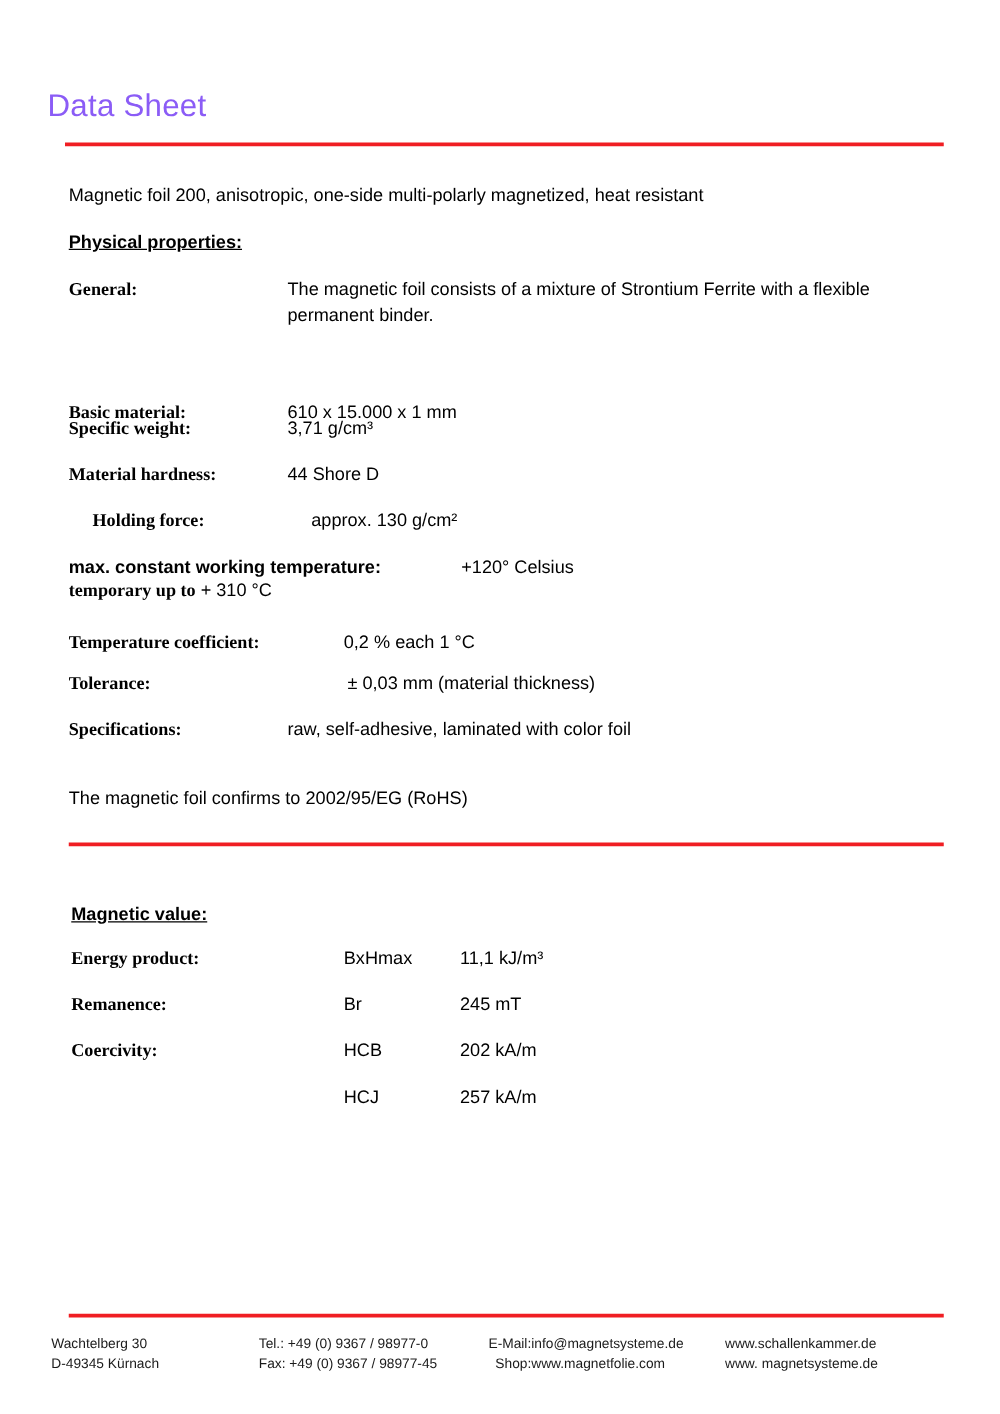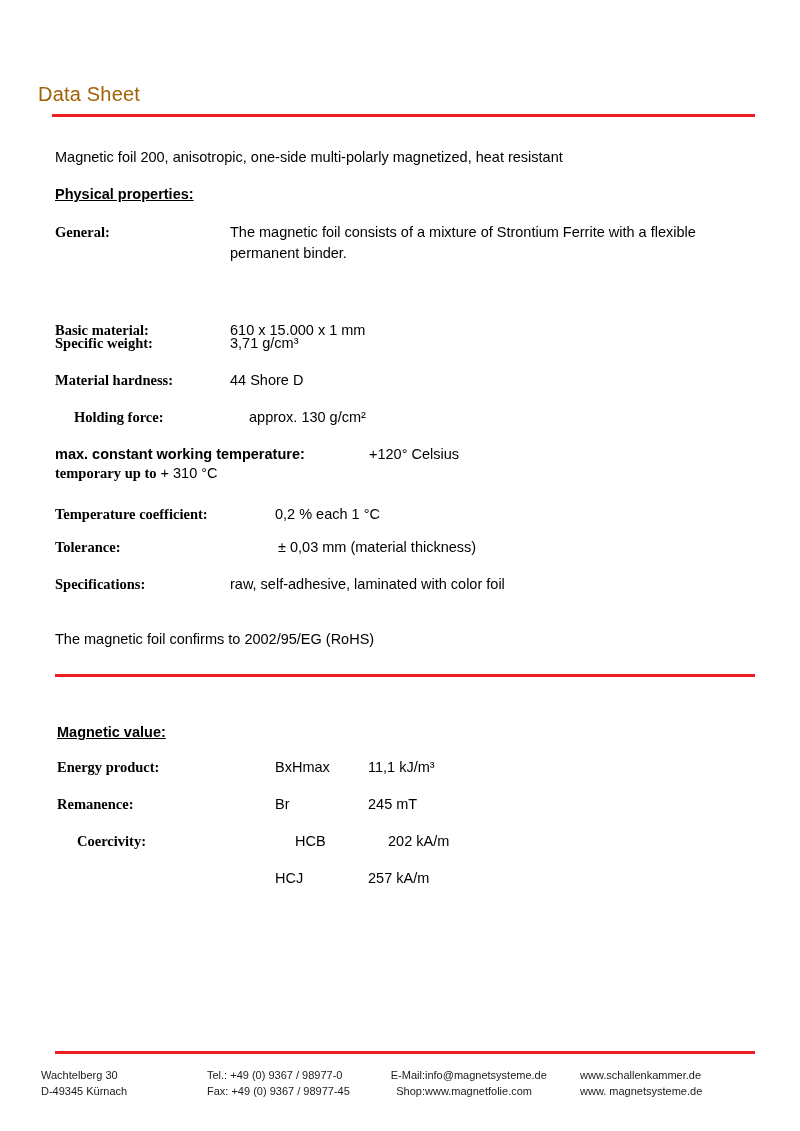--- a/index.html
+++ b/index.html
@@ -27,25 +27,24 @@
   .header {
     position: absolute;
     left: 0; top: 0;
     width: 800px;
     height: 118px;
   }
   .doc-title {
     position: absolute;
     left: 38px;
     top: 71px;
-    font-size: 20px;
-    color: #a16207;
+    font-size: 25px;
+    color: #8b5cf6;
     letter-spacing: 0.2px;
     white-space: nowrap;
-    margin-top: 12px;
   }
 
   .logo {
     position: absolute;
     left: 406px;
     top: 51px;
     width: 320px;
     height: 58px;
   }
   .logo-bars {
@@ -177,21 +176,21 @@
   
   .sec-mag    { top: 722px; left: 57px; }
 
   .mrow { position: absolute; left: 57px; width: 700px; font-size: 14.5px; }
   .mrow .lbl { width: 218px; }
   .mrow .sym { display: inline-block; width: 93px; vertical-align: top; }
   .mrow .num { display: inline-block; vertical-align: top; }
 
   .m-energy   { top: 759px; }
   .m-rema     { top: 796px; }
-  .m-coerc    { top: 833px; margin-left: 20px; }
+  .m-coerc    { top: 833px; }
   .m-hcj      { top: 870px; }
 
   
   .footer {
     position: absolute;
     left: 0;
     top: 1068px;
     width: 800px;
     font-size: 11px;
     line-height: 1.45;

